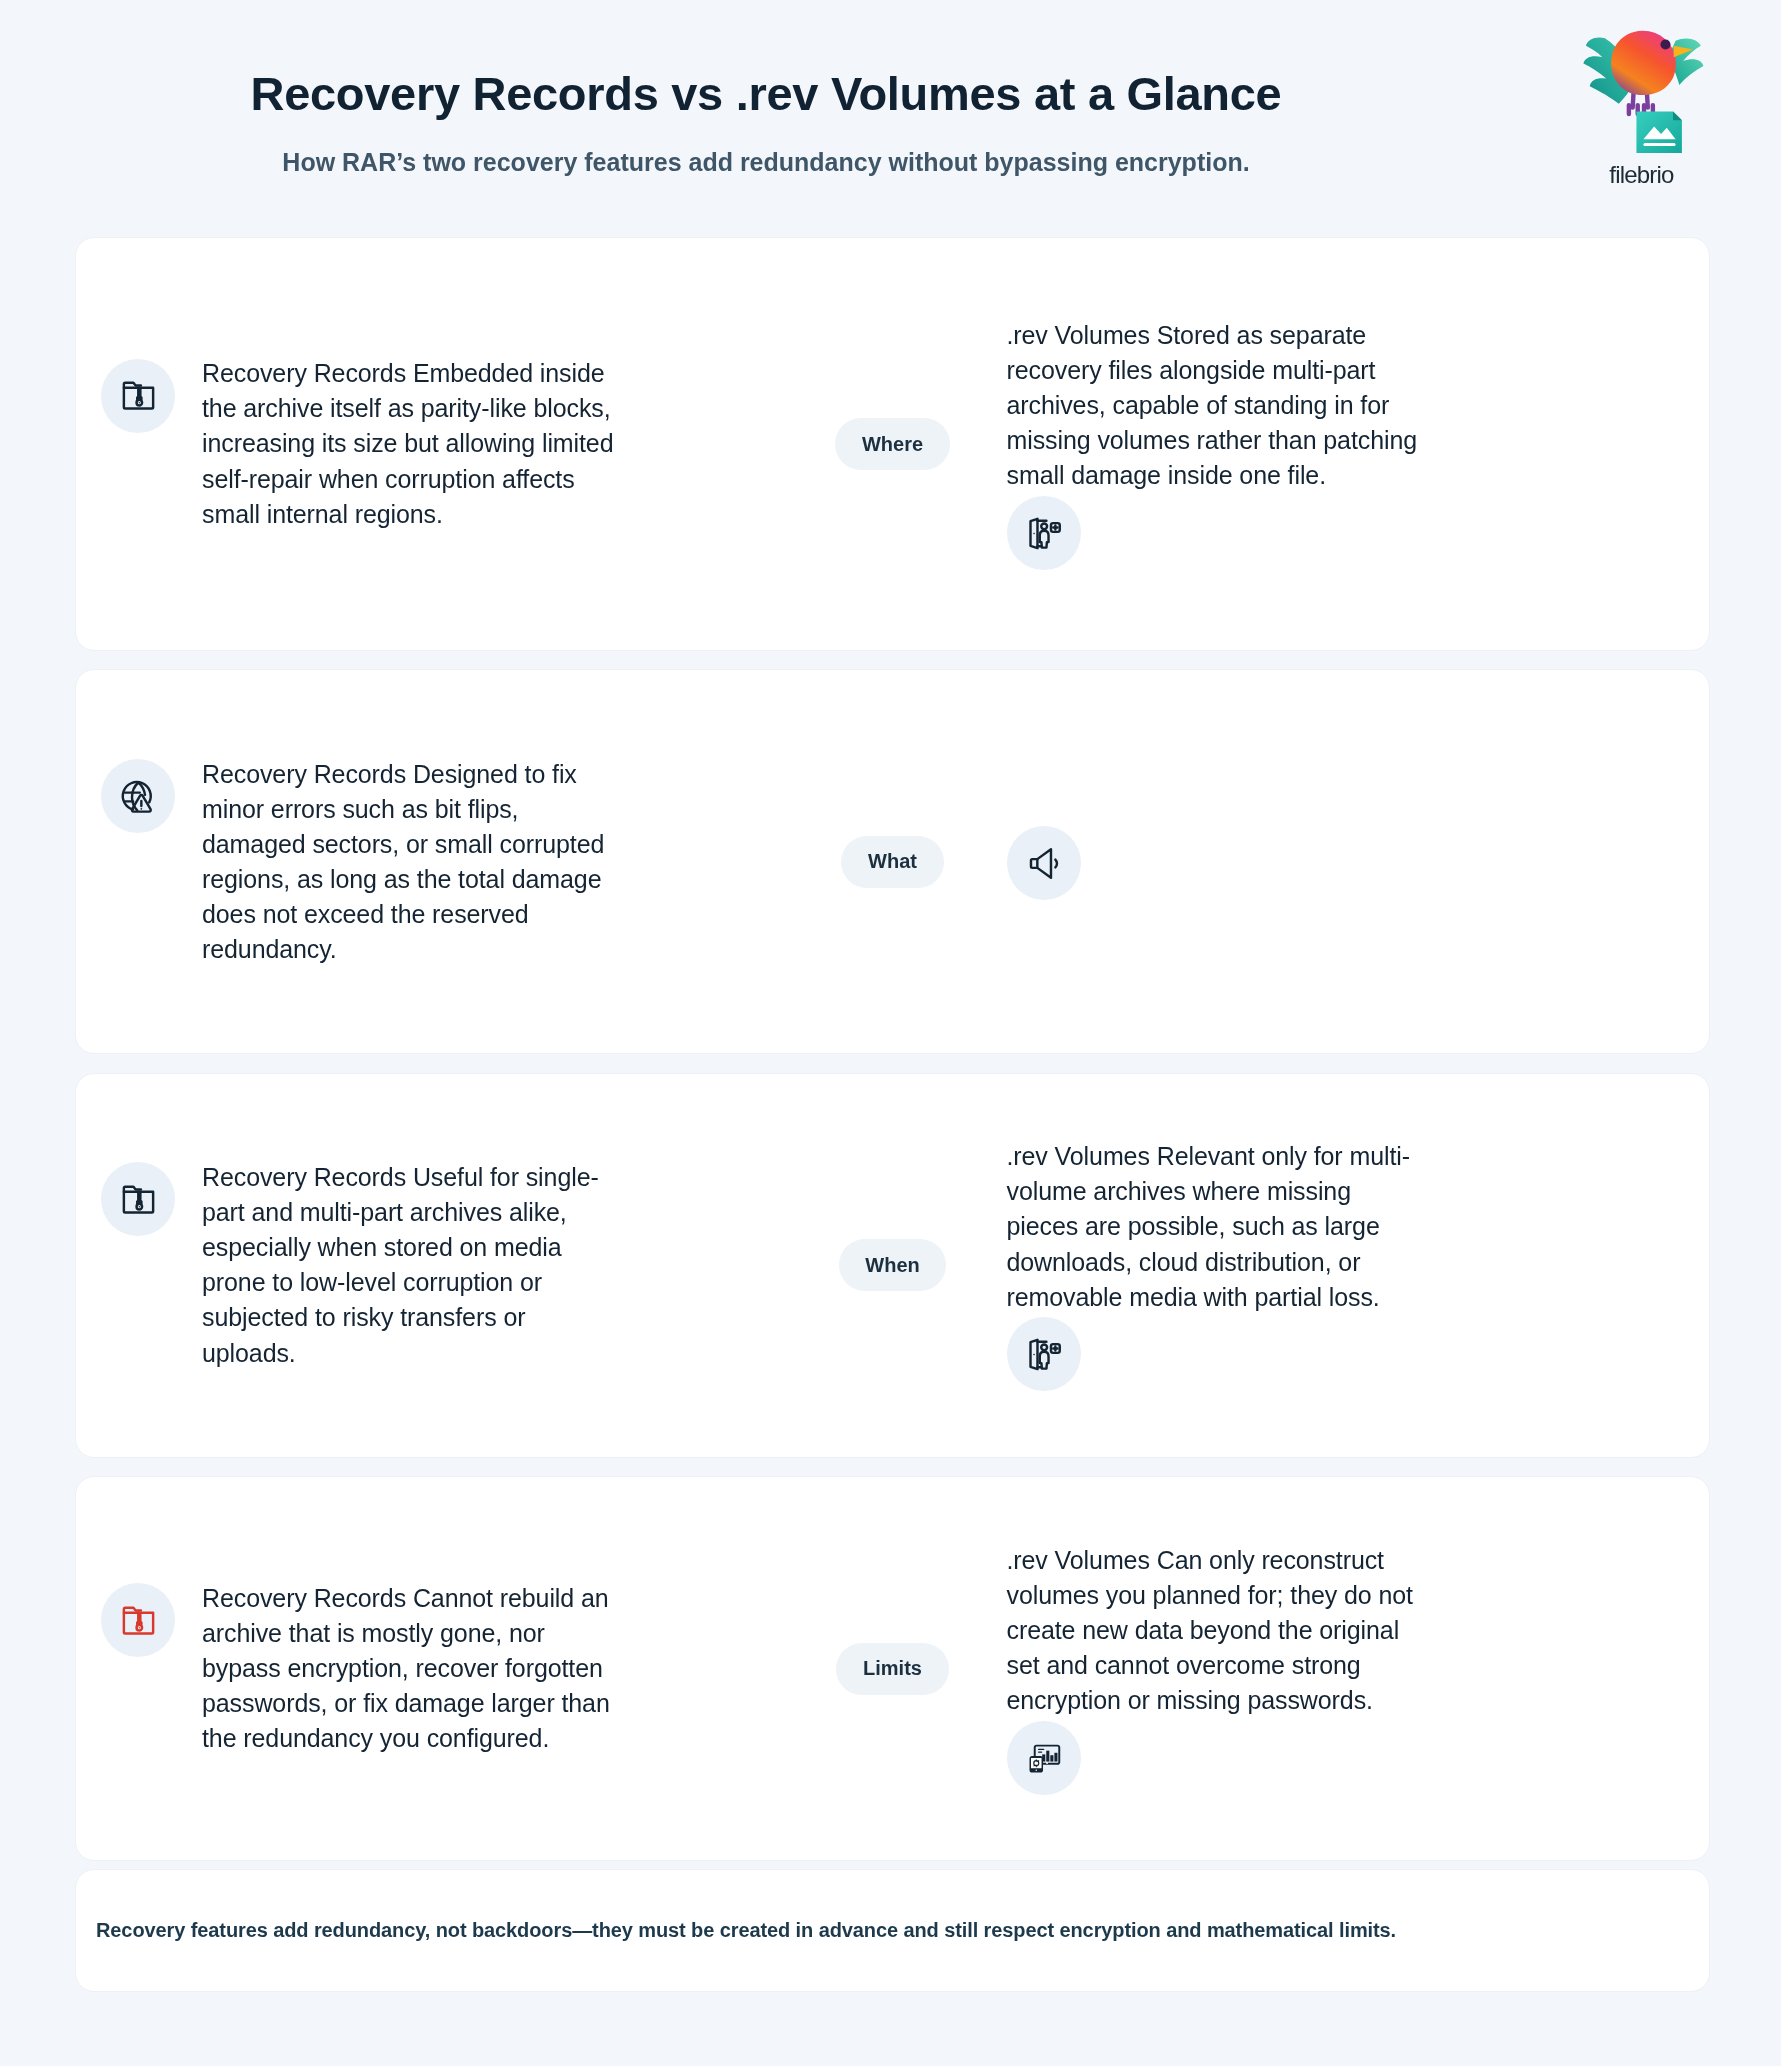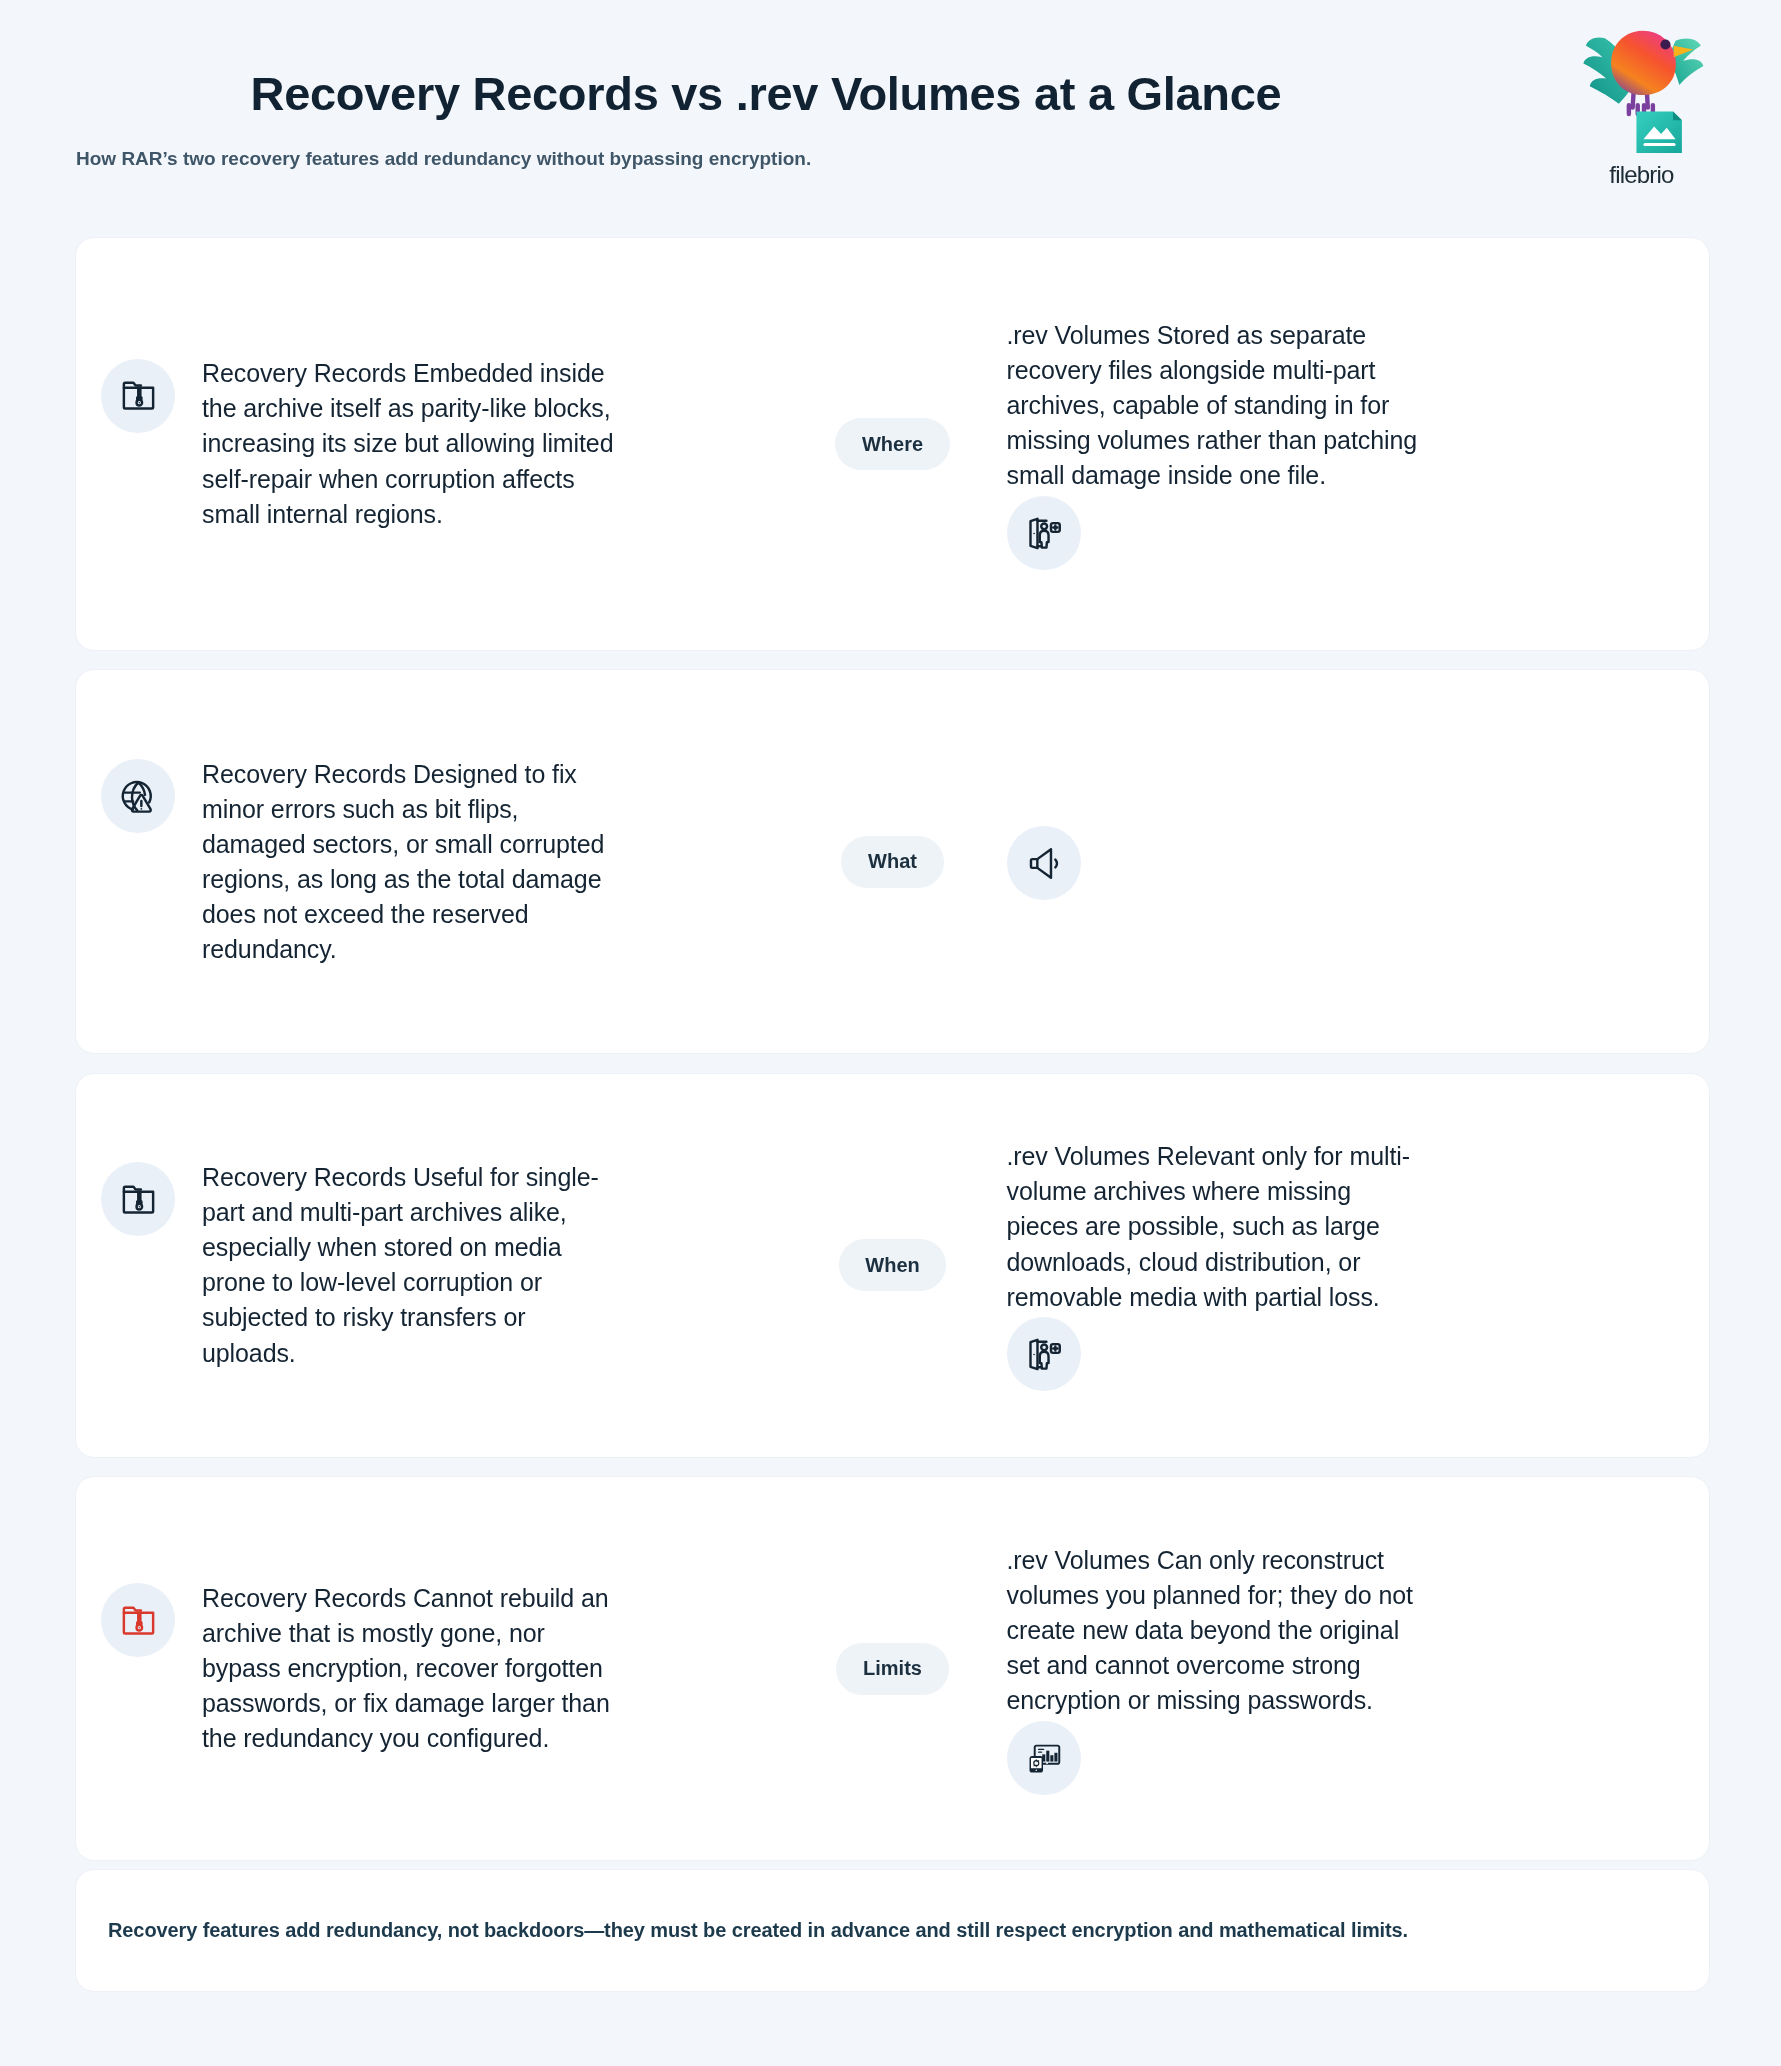--- a/index.html
+++ b/index.html
@@ -35,21 +35,22 @@
     font-size: 47px;
     font-weight: bold;
     color: #112233;
     letter-spacing: -0.3px;
   }
   .subtitle {
     position: absolute;
     top: 148px;
     left: 76px;
     width: 1380px;
-    font-size: 19px;
+    text-align: center;
+    font-size: 25px;
     font-weight: bold;
     color: #3f5668;
   }
 
   
   .logo {
     position: absolute;
     top: 17.7px;
     right: 56px;
     width: 167px;
@@ -151,21 +152,20 @@
     display: flex;
     align-items: center;
     padding: 0 20px;
   }
   .footer-text {
     font-size: 20px;
     font-weight: bold;
     color: #1d3a4d;
     line-height: 1.35;
     letter-spacing: -0.1px;
-    margin-left: 12px;
   }
 </style>
 </head>
 <body>
 
 <div class="page">
 
   <div class="header">
     <div class="title">Recovery Records vs .rev Volumes at a Glance</div>
     <div class="subtitle">How RAR’s two recovery features add redundancy without bypassing encryption.</div>

